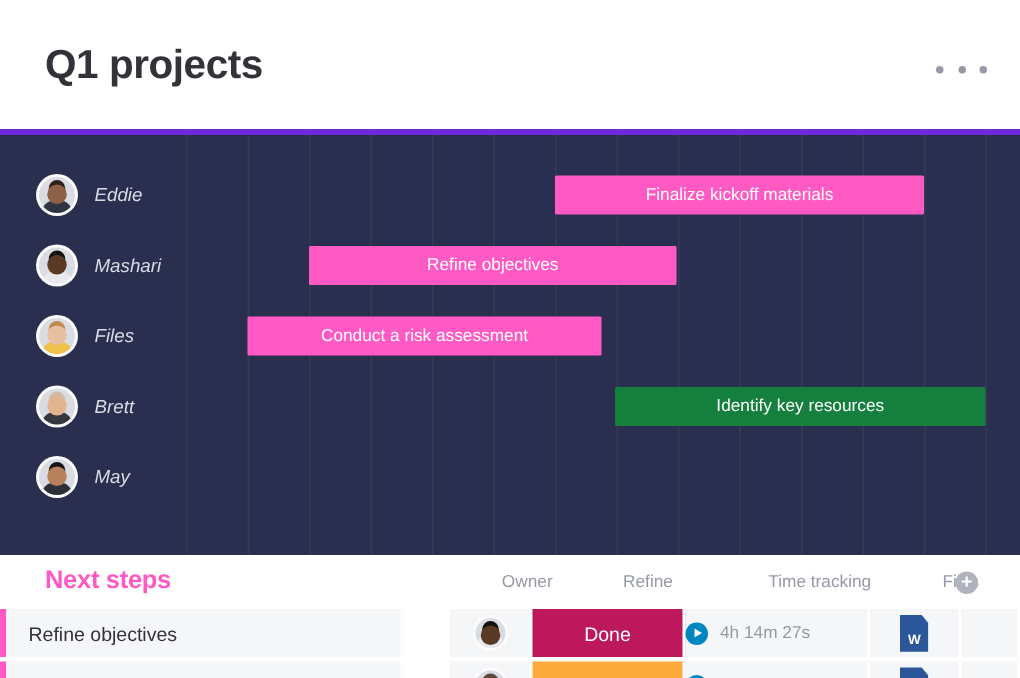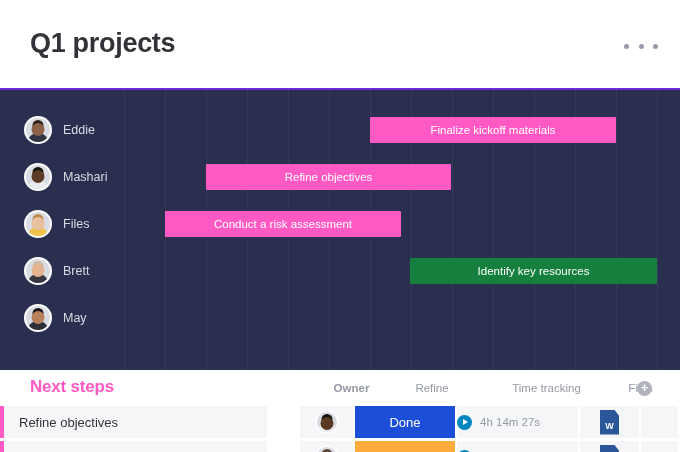--- a/index.html
+++ b/index.html
@@ -8,21 +8,21 @@
     font-family: "Liberation Sans", sans-serif;
     background: #ffffff;
     overflow: hidden;
   }
   #app { position: relative; width: 680px; height: 452px; background:#fff; }
 
   
   .header {
     position: absolute; left:0; top:0; width:680px; height:90px;
     background:#ffffff;
-    border-bottom: 2px solid #6d28d9;
+    border-bottom: 4px solid #6d28d9;
   }
   .header-title {
     position:absolute; left:30px; top:28px;
     font-size:27px; font-weight:700; color:#323338;
     letter-spacing:-0.3px;
   }
   .kebab {
     position:absolute; right:22px; top:38px;
     width:34px; height:16px;
     display:flex; align-items:center; justify-content:space-between;
@@ -49,21 +49,21 @@
   .avatar {
     width:28px; height:28px; border-radius:50%;
     position:relative; overflow:hidden; flex:none;
     border:2px solid rgba(255,255,255,0.9);
     background:#d9dde3;
   }
   .avatar .face { position:absolute; left:50%; top:24%; transform:translateX(-50%);
     width:13px; height:13px; border-radius:50%; }
   .avatar .body { position:absolute; left:50%; bottom:-7px; transform:translateX(-50%);
     width:22px; height:16px; border-radius:11px 11px 3px 3px; }
-  .person-name { color:#d9dbe4; font-size:12.5px; white-space:nowrap; }
+  .person-name { color:#d9dbe4; font-size:12.5px; white-space:nowrap;font-style:italic; }
 
   .bar {
     position:absolute; top:50%; transform:translateY(-50%);
     height:26px; border-radius:1px;
     display:flex; align-items:center; justify-content:center;
     color:#ffffff; font-size:11.5px; white-space:nowrap; overflow:hidden;
     cursor:pointer;
   }
 
   
@@ -211,39 +211,39 @@
             <span class="person-name">May</span>
           </span>
         </div>
       </div>
   </div>
 
   <div class="table">
     <div class="t-head">
       <div class="t-group-title">Next steps</div>
       <div id="col-heads">
-          <div class="t-col-head" style="left: 324px; width: 55px; font-weight: bold;">Owner</div>
+          <div class="t-col-head" style="left: 324px; width: 55px;">Owner</div>
           <div class="t-col-head" style="left: 381px; width: 102px;">Refine</div>
           <div class="t-col-head" style="left: 485px; width: 123px;">Time tracking</div>
           <div class="t-col-head" style="left: 610px; width: 61px;">Files</div>
         </div>
       <div class="plus-icon">+</div>
     </div>
     <div id="table-rows">
         <div class="t-row r1">
           <span class="cell c-accent" style="background:#ff5ac4"></span>
           <span class="cell c-name">Refine objectives</span>
           <span class="cell c-gap"></span>
           <span class="cell c-owner">
             <span class="avatar tbl-avatar">
               <span class="body" style="background:#e8eaee"></span>
               <span class="face" style="background:#5b3a25;box-shadow:0 -4px 0 -1px #14100e"></span>
             </span>
           </span>
-          <span class="cell c-status" style="background:#1d4ed8">Done</span>
+          <span class="cell c-status" style="background:#be185d">Done</span>
           <span class="cell c-time">
             <span class="play"></span>
             <span>4h 14m 27s</span>
           </span>
           <span class="cell c-files">
             <span class="word-icon">W</span>
           </span>
           <span class="cell c-end"></span>
         </div>
         <div class="t-row r2">

